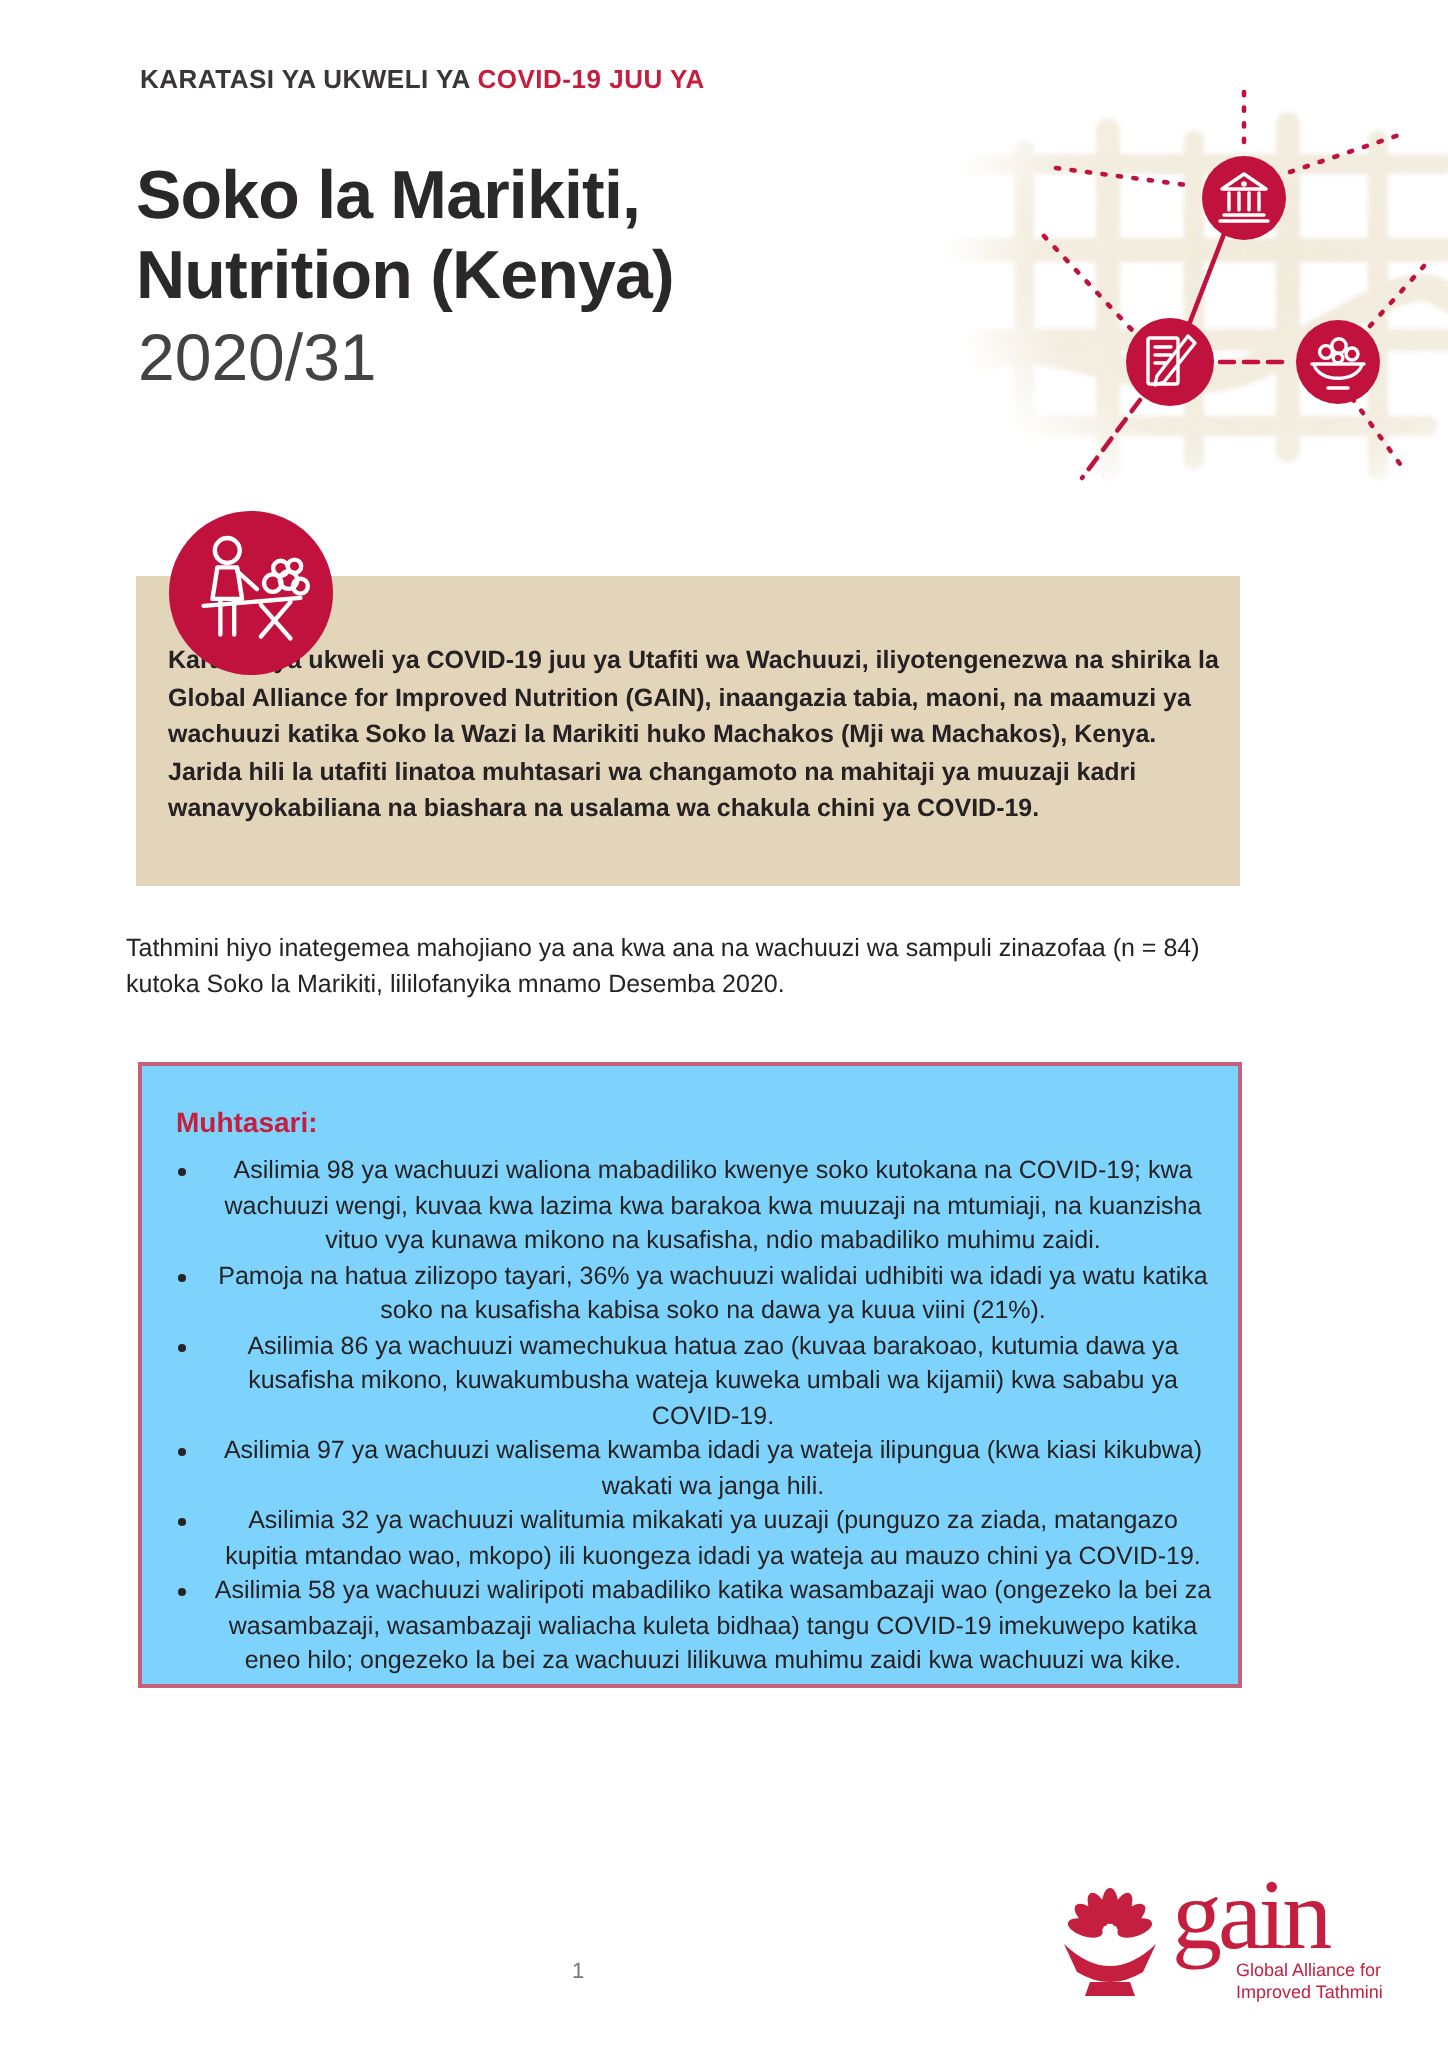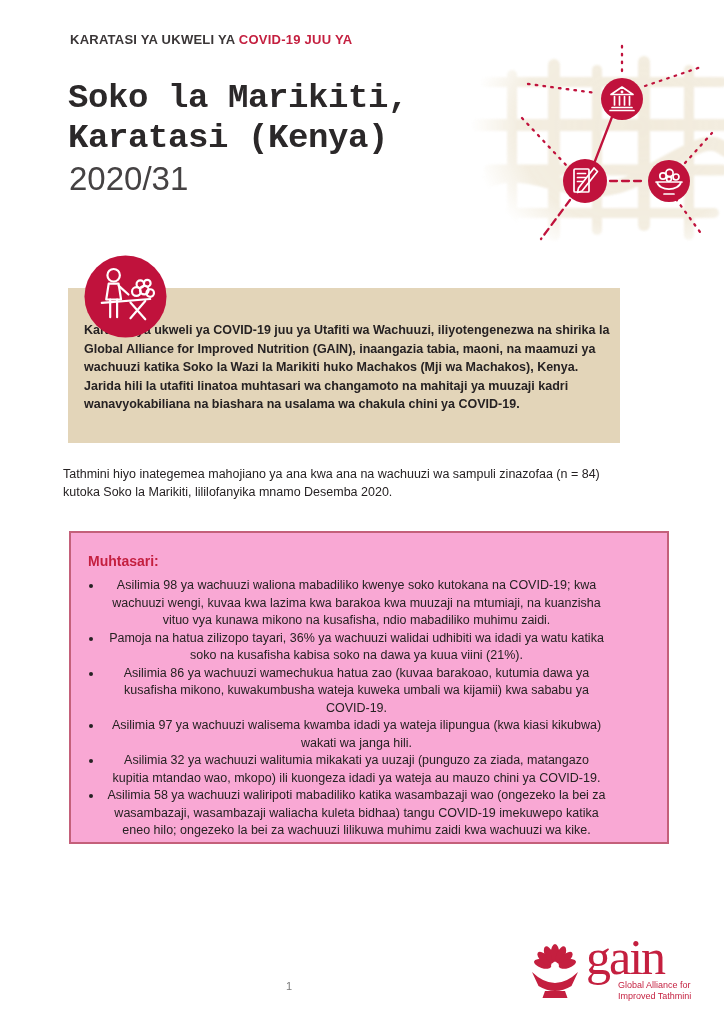--- a/index.html
+++ b/index.html
@@ -24,35 +24,35 @@
   .dotted{stroke-dasharray:1.6 6.2;}
   .dashed{stroke-dasharray:7 5;}
   .node{fill:var(--crimson);}
   .glyph{stroke:#fff;stroke-width:1.7;fill:none;stroke-linecap:round;stroke-linejoin:round;}
   
   .eyebrow{position:absolute;left:70px;top:31px;font-size:13px;font-weight:bold;
     letter-spacing:.25px;line-height:18px;color:#3A3637;}
   .eyebrow .red{color:var(--crimson-text);}
   
   .title{position:absolute;left:68px;top:78px;margin:0;font-size:34px;line-height:40px;
-    font-weight:bold;letter-spacing:-.4px;color:var(--title-text);font-family:Liberation Mono, monospace;}
+    font-weight:bold;letter-spacing:-.4px;color:var(--title-text);}
   .year{position:absolute;left:69px;top:161px;font-size:33px;line-height:36px;
     font-weight:400;color:#454243;}
   
   .intro-box{position:absolute;left:68px;top:288px;width:552px;height:155px;
     background:var(--beige);}
   .intro-box p{position:absolute;left:16px;top:33px;width:528px;margin:0;
     font-size:12.5px;line-height:18.5px;font-weight:bold;color:var(--body-text);}
   .stall-badge{position:absolute;left:83px;top:254px;width:85px;height:85px;}
   
   .methods{position:absolute;left:63px;top:466px;width:548px;margin:0;
     font-size:12.5px;line-height:17.5px;color:var(--body-text);}
   
   .summary-box{position:absolute;left:69px;top:531px;width:548px;height:309px;
-    border:2px solid var(--rose-border);background:#f9a8d4;padding-left:48px;}
+    border:2px solid var(--rose-border);background:#7dd3fc;}
   .summary-box h2{position:absolute;left:17px;top:20px;margin:0;
     font-size:14px;line-height:16px;color:var(--crimson-text);}
   .summary-box ul{position:absolute;left:17px;top:44px;width:505px;margin:0;
     padding:0 0 0 15px;list-style:disc;font-size:12.5px;line-height:17.5px;
     color:var(--body-text);}
   .summary-box li{margin:0;padding-left:2px;text-align:center;}
   .summary-box li::marker{color:var(--body-text);}
   
   .page-num{position:absolute;left:286px;top:980px;font-size:11px;color:var(--muted-gray);}
   .gain-logo{position:absolute;left:528px;top:938px;width:160px;height:66px;}
@@ -130,21 +130,21 @@
       <circle class="glyph" cx="0.5" cy="-8" r="3.6"></circle>
       <circle class="glyph" cx="7" cy="-4" r="3"></circle>
       <circle class="glyph" cx="0" cy="-2" r="2.4"></circle>
     </g>
   </svg>
 
   <div class="eyebrow">
     <div><span>KARATASI YA UKWELI YA</span> <span class="red">COVID-19 JUU YA</span></div>
   </div>
 
-  <h1 class="title"><span>Soko la Marikiti,</span><br><span>Karatasi (Kenya)</span></h1>
+  <h1 class="title"><span>Soko la Marikiti,</span><br><span>Nutrition (Kenya)</span></h1>
   <div class="year">2020/31</div>
 
   <div class="intro-box">
     <p>Karatasi ya ukweli ya COVID-19 juu ya Utafiti wa Wachuuzi, iliyotengenezwa na shirika la Global Alliance for Improved Nutrition (GAIN), inaangazia tabia, maoni, na maamuzi ya wachuuzi katika Soko la Wazi la Marikiti huko Machakos (Mji wa Machakos), Kenya. Jarida hili la utafiti linatoa muhtasari wa changamoto na mahitaji ya muuzaji kadri wanavyokabiliana na biashara na usalama wa chakula chini ya COVID-19.</p>
   </div>
 
   <svg class="stall-badge" viewBox="0 0 86 86" xmlns="http://www.w3.org/2000/svg" aria-hidden="true">
     <circle cx="43" cy="43" r="41.5" fill="var(--crimson)"></circle>
     <g stroke="#fff" stroke-width="2.2" fill="none" stroke-linecap="round" stroke-linejoin="round">
       <circle cx="31" cy="21.5" r="6.3"></circle>

